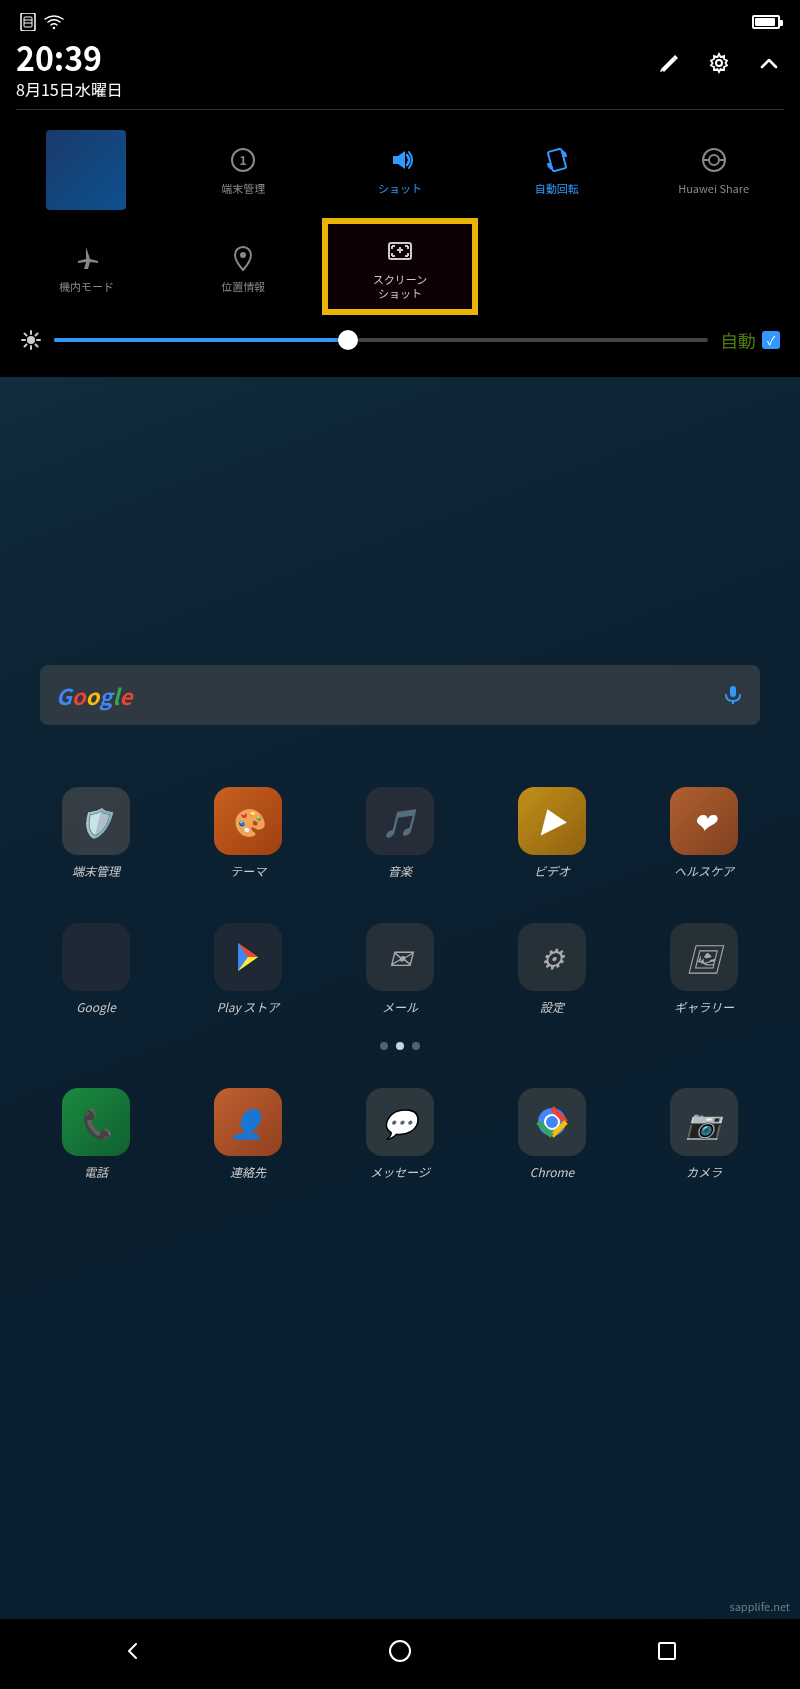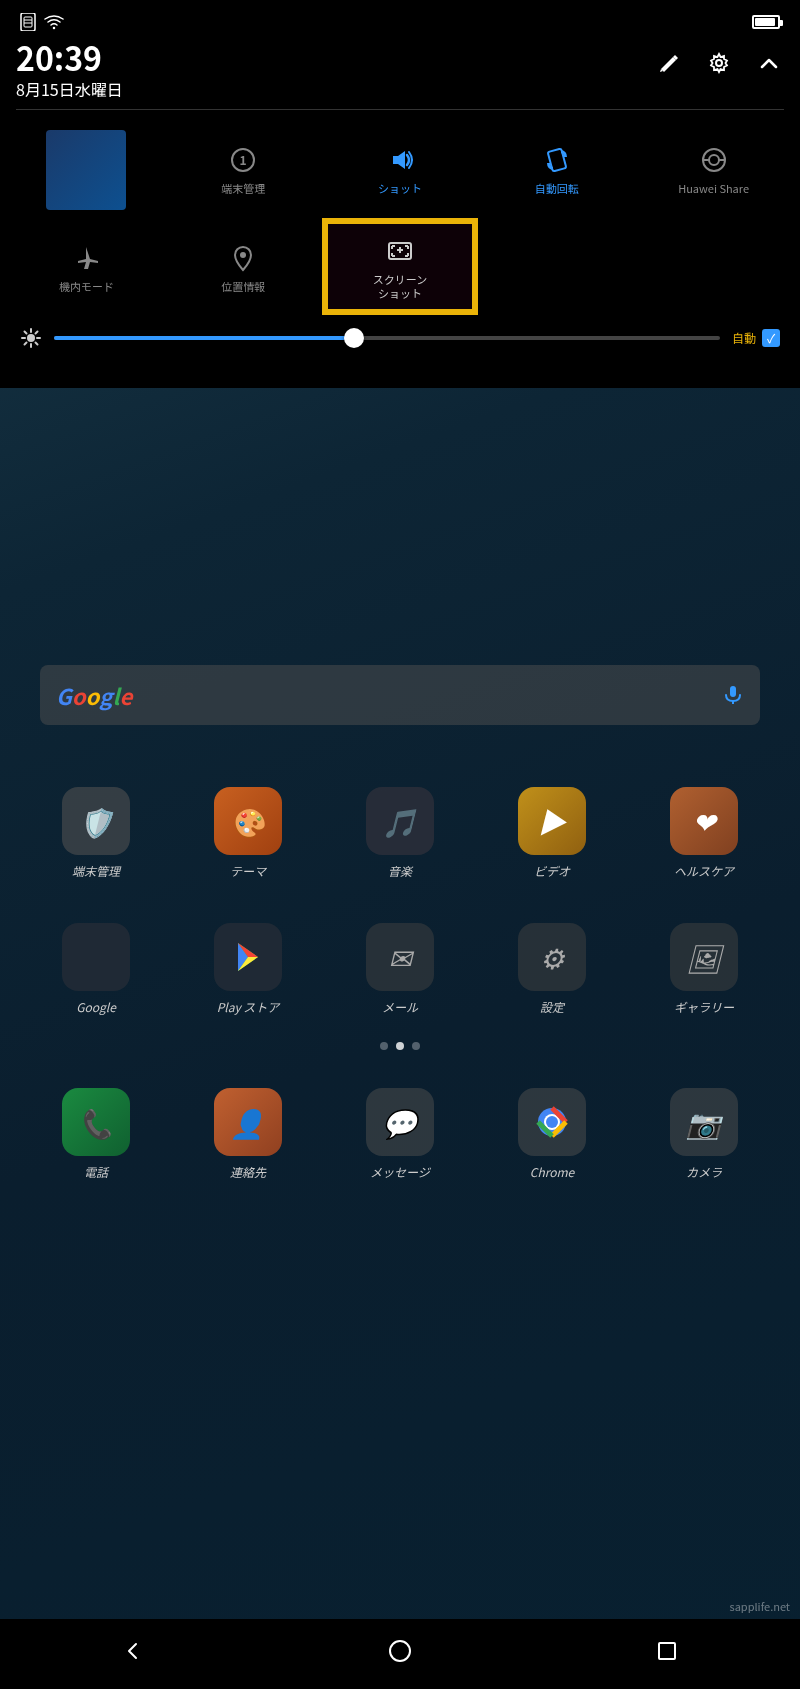--- a/index.html
+++ b/index.html
@@ -19,21 +19,21 @@
       background: linear-gradient(160deg, #1a3a4a 0%, #0d2535 30%, #0a1e2e 60%, #082030 100%);
       z-index: 0;
     }
 
     
     .notification-panel {
       position: absolute;
       top: 0; left: 0; right: 0;
       background: #000;
       z-index: 10;
-      padding-bottom: 27px;
+      padding-bottom: 12px;
     }
 
     
     .status-bar {
       display: flex;
       justify-content: space-between;
       align-items: center;
       padding: 8px 20px 4px 20px;
       height: 40px;
     }
@@ -204,22 +204,22 @@
       border-radius: 50%;
       box-shadow: 0 2px 4px rgba(0,0,0,0.5);
     }
     .auto-brightness {
       display: flex;
       align-items: center;
       gap: 6px;
       flex-shrink: 0;
     }
     .auto-label {
-      color: #eab308;
-      font-size: 12px;
+      color: #4d7c0f;
+      font-size: 18px;
     }
     .checkbox-checked {
       width: 18px;
       height: 18px;
       background: #3399ff;
       border-radius: 3px;
       display: flex;
       align-items: center;
       justify-content: center;
       color: #fff;

